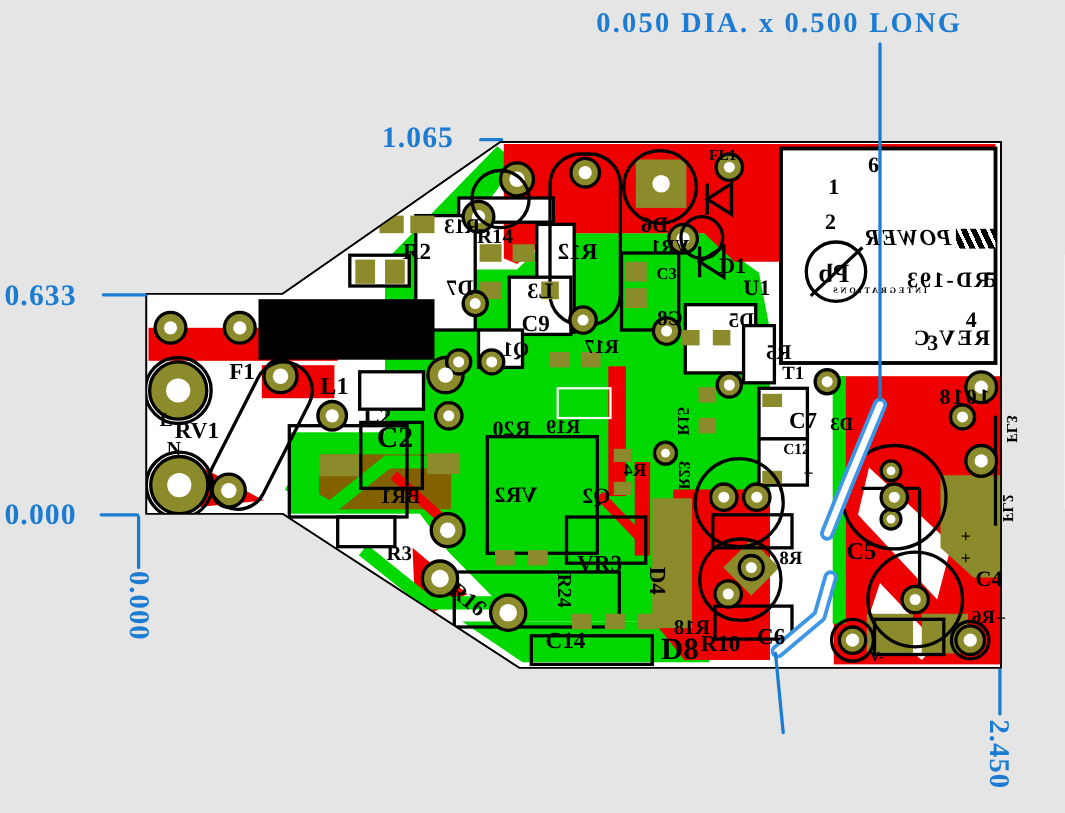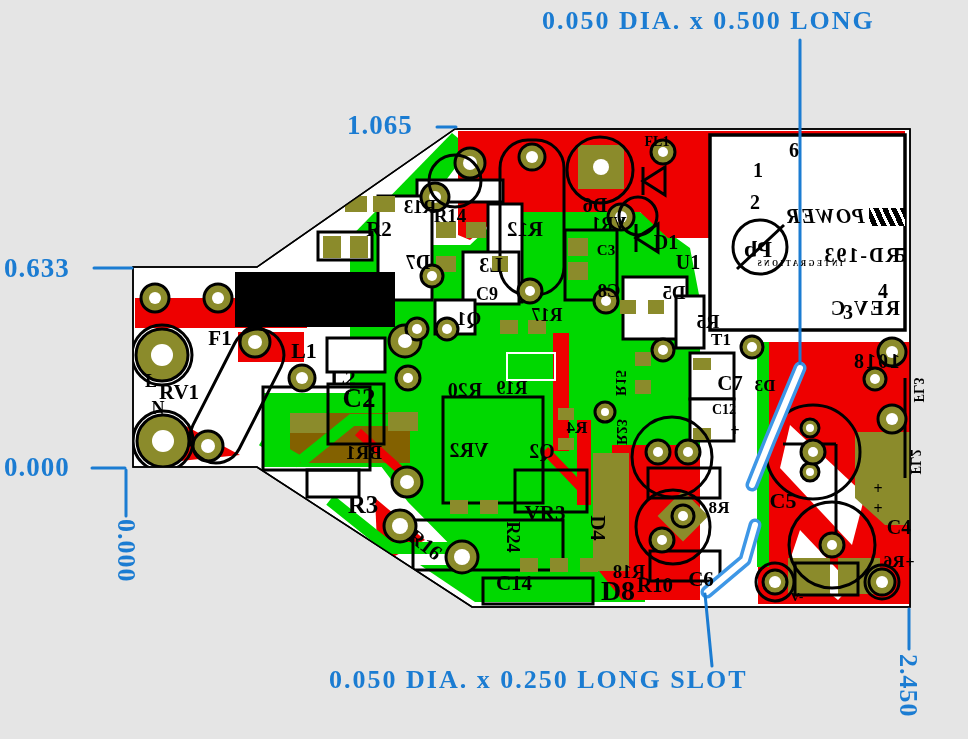--- a/index.html
+++ b/index.html
@@ -276,21 +276,20 @@
       <line x1="705" y1="594" x2="712" y2="666"></line>
     </g>
   </svg>
 
   <div class="ann" style="left:542px;top:8px;font-size:26px;letter-spacing:2px;">0.050 DIA. x 0.500 LONG</div>
   <div class="ann" style="left:347px;top:112px;font-size:27px;letter-spacing:1px;">1.065</div>
   <div class="ann" style="left:4px;top:255px;font-size:27px;letter-spacing:1px;">0.633</div>
   <div class="ann" style="left:4px;top:454px;font-size:27px;letter-spacing:1px;">0.000</div>
   <div class="ann vert" style="left:139px;top:519px;font-size:26px;letter-spacing:1px;">0.000</div>
   <div class="ann vert" style="left:921px;top:654px;font-size:26px;letter-spacing:1px;">2.450</div>
-  <div class="ann" style="left:329px;top:667px;font-size:26px;letter-spacing:2px;">0.050 DIA. x 0.250 LONG SLOT</div>
 
   <div class="mirrorblk" style="left:755px;top:174px;width:150px;">
     <div id="logo-row">
       <div id="logo-stripes"></div>
       <span id="logo-word">POWER</span>
     </div>
     <div id="logo-sub">INTEGRATIONS</div>
   </div>
   <div class="mirrorblk" id="pn-block" style="left:800px;top:213px;width:100px;">
     <div>RD-193</div>
@@ -304,36 +303,36 @@
       <span style="left: 433px; top: 189px; font-size: 19px; transform: translate(-50%, -50%); margin-top: 26px;">R14</span>
       <span style="left: 403px; top: 206px; font-size: 19px; transform: translate(-50%, -50%) scaleX(-1);">R13</span>
       <span style="left: 362px; top: 229px; font-size: 21px; transform: translate(-50%, -50%);">R2</span>
       <span style="left: 578px; top: 205px; font-size: 20px; transform: translate(-50%, -50%) scaleX(-1);">D6</span>
       <span style="left: 508px; top: 229px; font-size: 21px; transform: translate(-50%, -50%) scaleX(-1);">R12</span>
       <span style="left: 592px; top: 224px; font-size: 18px; transform: translate(-50%, -50%) scaleX(-1);">VR1</span>
       <span style="left: 589px; top: 250px; font-size: 15px; transform: translate(-50%, -50%);">C3</span>
       <span style="left: 637px; top: 242px; font-size: 20px; transform: translate(-50%, -50%); margin-left: 12px;">D1</span>
       <span style="left: 401px; top: 262px; font-size: 20px; transform: translate(-50%, -50%) scaleX(-1);">D7</span>
       <span style="left: 474px; top: 265px; font-size: 20px; transform: translate(-50%, -50%) scaleX(-1);">L3</span>
-      <span style="left: 470px; top: 294px; font-size: 18px; transform: translate(-50%, -50%);">C9</span>
+      <span style="left: 470px; top: 294px; font-size: 21px; transform: translate(-50%, -50%);">C9</span>
       <span style="left: 592px; top: 290px; font-size: 19px; transform: translate(-50%, -50%) scaleX(-1);">C8</span>
       <span style="left: 657px; top: 292px; font-size: 19px; transform: translate(-50%, -50%) scaleX(-1);">D5</span>
       <span style="left: 671px; top: 262px; font-size: 20px; transform: translate(-50%, -50%);">U1</span>
       <span style="left: 691px; top: 321px; font-size: 19px; transform: translate(-50%, -50%) scaleX(-1);">R5</span>
       <span style="left: 452px; top: 318px; font-size: 19px; transform: translate(-50%, -50%) scaleX(-1);">Q1</span>
       <span style="left: 530px; top: 315px; font-size: 18px; transform: translate(-50%, -50%) scaleX(-1);">R17</span>
       <span style="left: 203px; top: 338px; font-size: 21px; transform: translate(-50%, -50%);">F1</span>
       <span style="left: 162px; top: 392px; font-size: 21px; transform: translate(-50%, -50%);">RV1</span>
       <span style="left: 134px; top: 381px; font-size: 18px; transform: translate(-50%, -50%);">L</span>
       <span style="left: 141px; top: 408px; font-size: 18px; transform: translate(-50%, -50%);">N</span>
       <span style="left: 287px; top: 351px; font-size: 22px; transform: translate(-50%, -50%);">L1</span>
       <span style="left: 342px; top: 354px; font-size: 27px; transform: translate(-50%, -50%); margin-top: 44px;">C2</span>
       <span style="left: 326px; top: 378px; font-size: 22px; transform: translate(-50%, -50%);">L2</span>
       <span style="left: 347px; top: 452px; font-size: 19px; transform: translate(-50%, -50%) scaleX(-1);">BR1</span>
-      <span style="left: 346px; top: 504px; font-size: 25px; transform: translate(-50%, -50%);">R3</span>
+      <span style="left: 346px; top: 504px; font-size: 19px; transform: translate(-50%, -50%);">R3</span>
       <span style="left: 704px; top: 339px; font-size: 17px; transform: translate(-50%, -50%);">T1</span>
       <span style="left: 713px; top: 383px; font-size: 21px; transform: translate(-50%, -50%);">C7</span>
       <span style="left: 748px; top: 385px; font-size: 17px; transform: translate(-50%, -50%) scaleX(-1);">D3</span>
       <span style="left: 707px; top: 410px; font-size: 14px; transform: translate(-50%, -50%);">C12</span>
       <span style="left: 603px; top: 383px; font-size: 15px; transform: translate(-50%, -50%) rotate(90deg) scaleX(-1);">R15</span>
       <span style="left: 448px; top: 390px; font-size: 20px; transform: translate(-50%, -50%) scaleX(-1);">R20</span>
       <span style="left: 495px; top: 388px; font-size: 18px; transform: translate(-50%, -50%) scaleX(-1);">R19</span>
       <span style="left: 604px; top: 432px; font-size: 15px; transform: translate(-50%, -50%) rotate(90deg) scaleX(-1);">R23</span>
       <span style="left: 452px; top: 450px; font-size: 20px; transform: translate(-50%, -50%) scaleX(-1);">VR2</span>
       <span style="left: 525px; top: 451px; font-size: 20px; transform: translate(-50%, -50%) scaleX(-1);">Q2</span>

